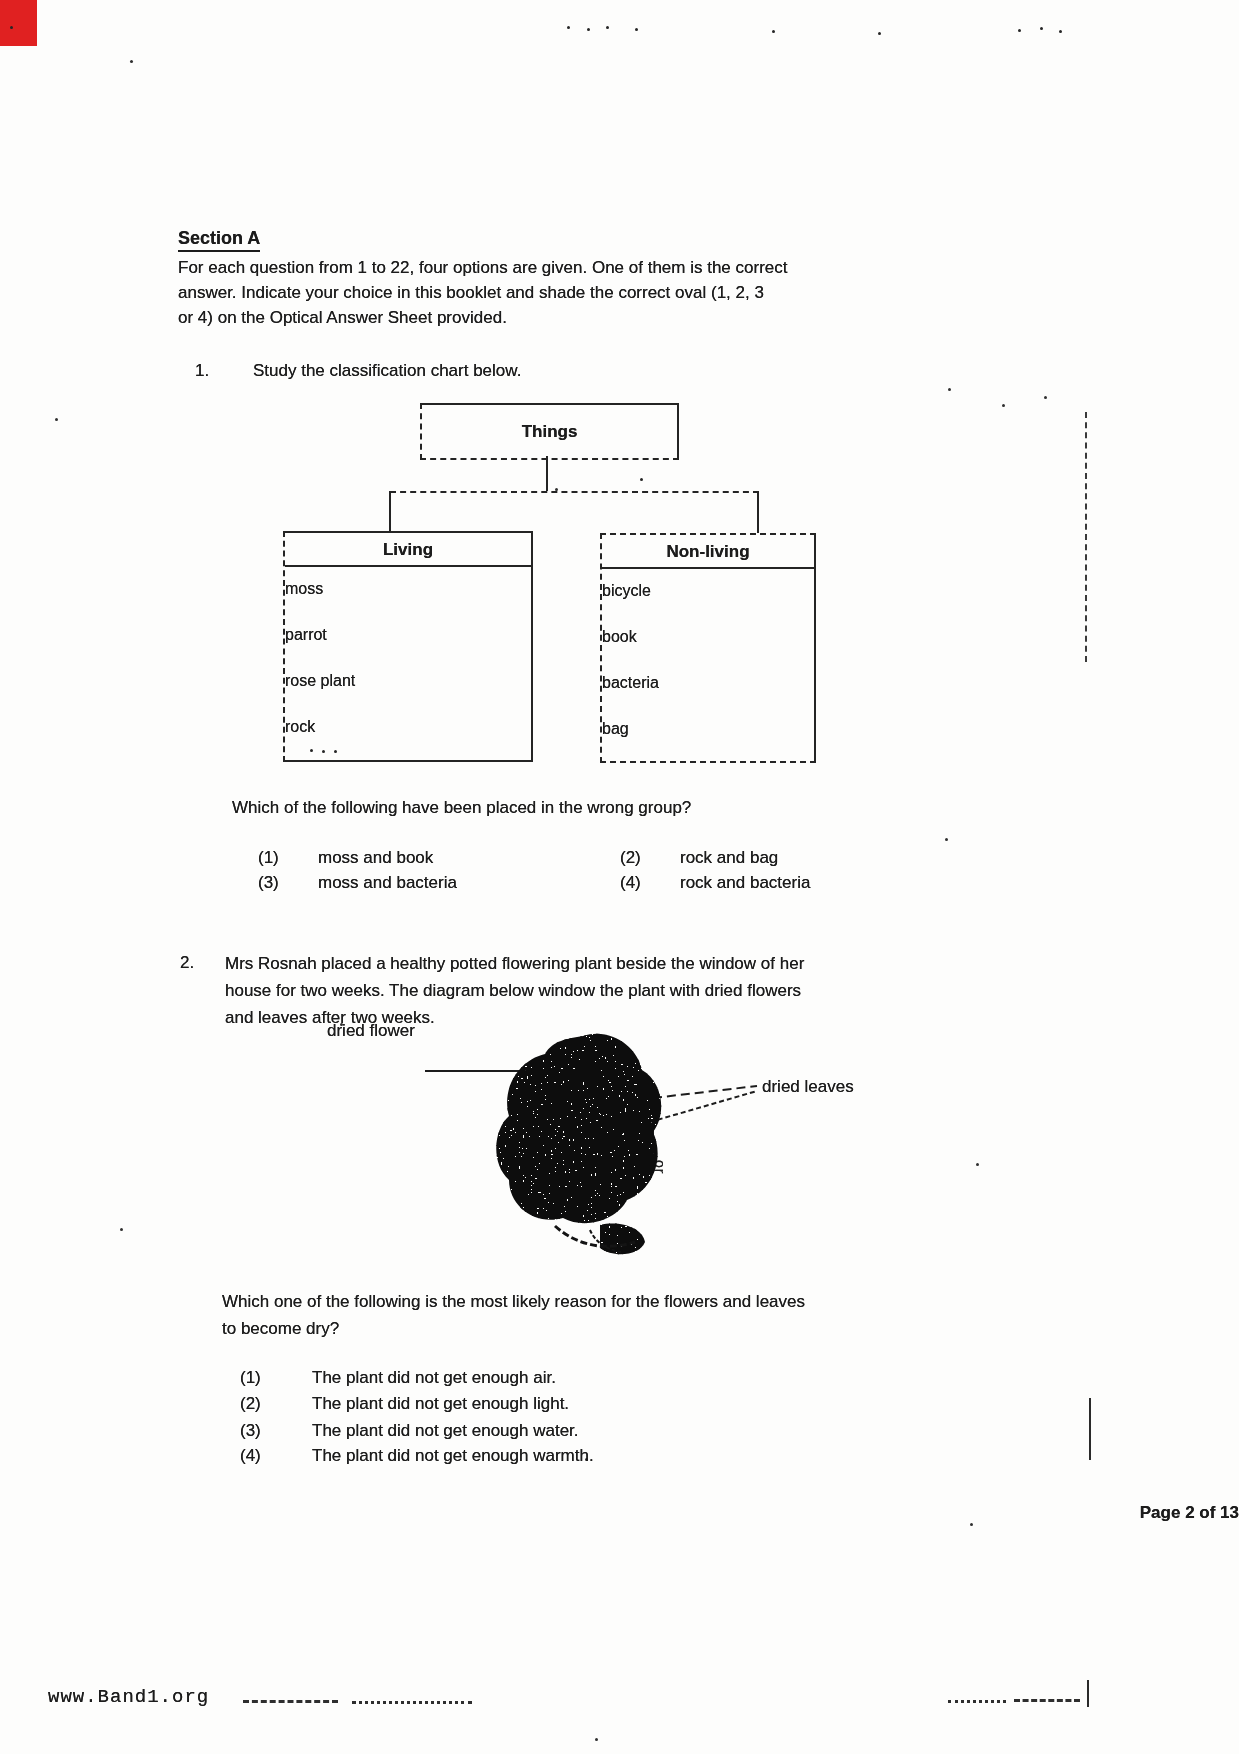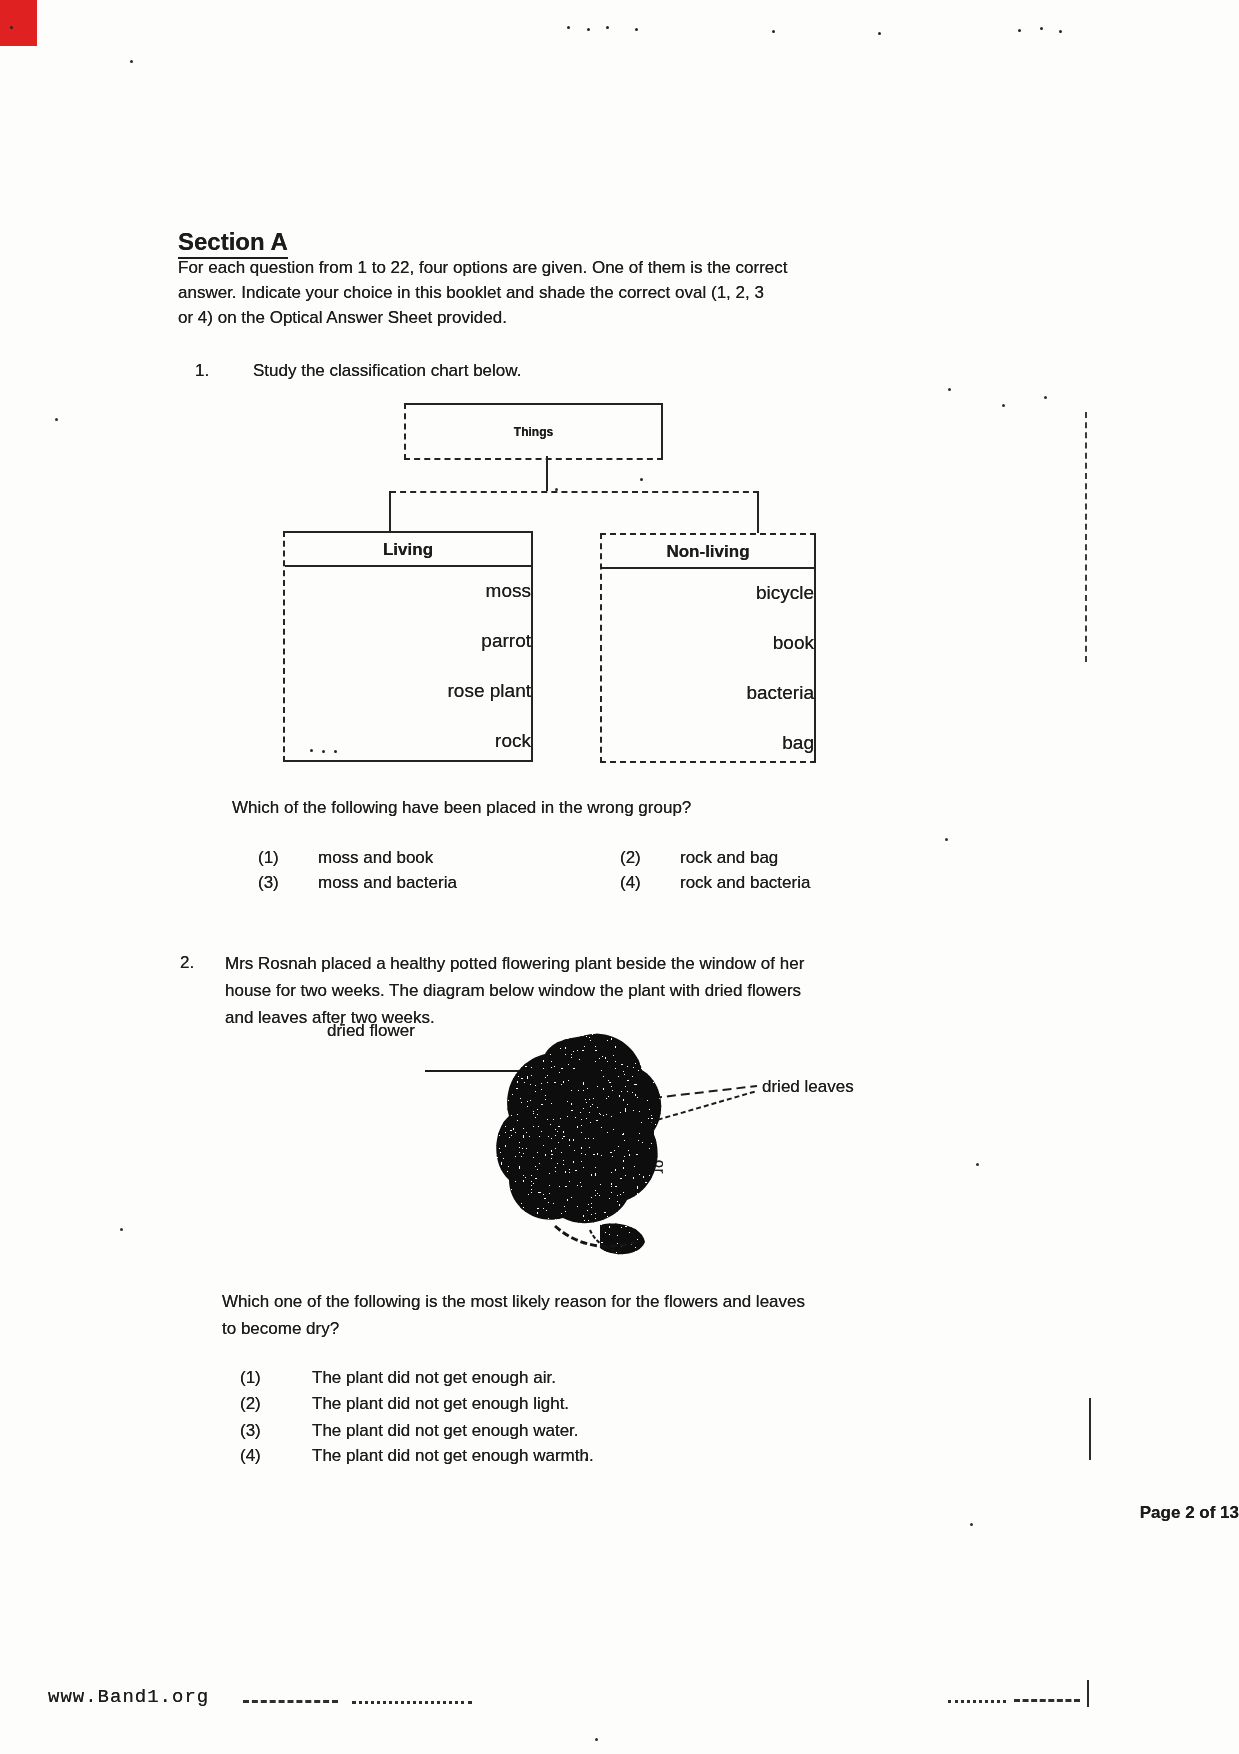--- a/index.html
+++ b/index.html
@@ -7,30 +7,30 @@
     position:relative;width:1239px;height:1754px;background:#fdfdfc;
     font-family:"Liberation Sans",sans-serif;color:#1c1c1c;overflow:hidden;
     text-shadow:0 0 .55px rgba(10,10,10,.85);
   }
   .abs{position:absolute;}
   .pre{white-space:pre-line;}
   .t17{font-size:17px;line-height:25px;}
   
   .corner{left:0;top:0;width:37px;height:46px;background:#e02121;}
   
-  .sec-title{left:178px;top:228px;font-size:24px;font-weight:bold;border-bottom:2px solid #1c1c1c;padding-bottom:1px;}
+  .sec-title{left:178px;top:228px;font-size:18px;font-weight:bold;border-bottom:2px solid #1c1c1c;padding-bottom:1px;}
   .instructions{left:178px;top:255px;width:765px;}
   
-  .root-box{left:404px;top:403px;width:255px;height:53px;border:2px solid #242424;border-left-style:dashed;border-bottom-style:dashed;display:flex;align-items:center;justify-content:center;font-weight:bold;font-size:12px;}
+  .root-box{left:420px;top:403px;width:255px;height:53px;border:2px solid #242424;border-left-style:dashed;border-bottom-style:dashed;display:flex;align-items:center;justify-content:center;font-weight:bold;font-size:17px;}
   .vline{width:2px;background:#242424;}
   .hline{height:0;border-top:2px solid #242424;}
   .hline.dash{border-top-style:dashed;}
   .group-box{border:2px solid #242424;}
   .group-box .hd{text-align:center;font-weight:bold;font-size:17px;padding:7px 0 5px;border-bottom:2px solid #242424;}
-  .group-box ul{list-style:none;margin:13px 0 9px;padding:0;text-align:right;font-size:19px;}
+  .group-box ul{list-style:none;margin:13px 0 9px;padding:0;text-align:left;font-size:16px;}
   .group-box li{margin-bottom:28px;}
   .living{left:283px;top:531px;width:246px;height:227px;border-left-style:dashed;}
   .nonliving{left:600px;top:533px;width:212px;height:226px;border-style:dashed solid dashed dashed;}
   .nonliving .hd{border-bottom-style:solid;}
   
   .optnum{font-size:17px;}
   .opttxt{font-size:17px;text-align:right;}
   
   .diag-label{font-size:17px;}
   .rot-text{font-size:14px;transform:rotate(90deg);transform-origin:left top;letter-spacing:1px;color:#222;}

